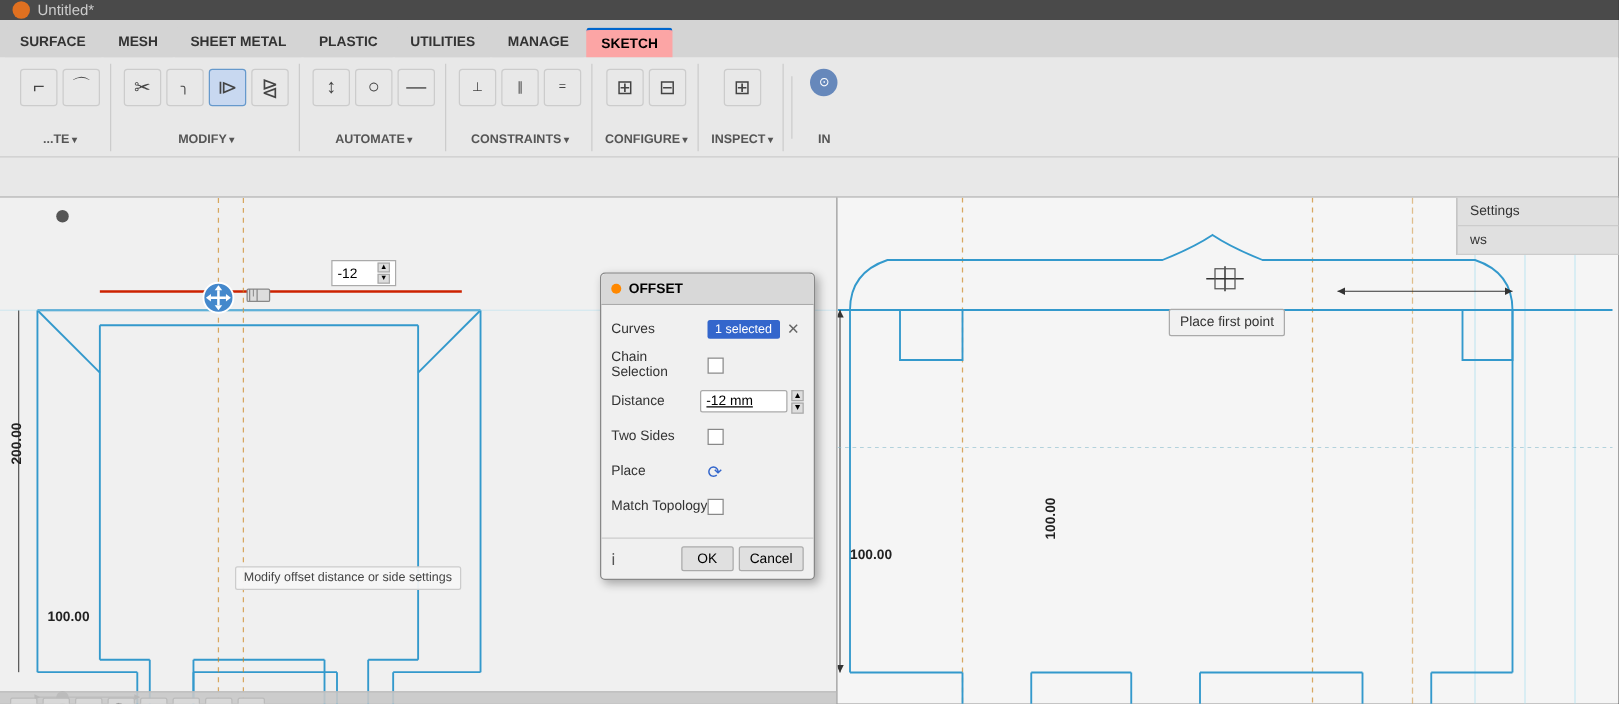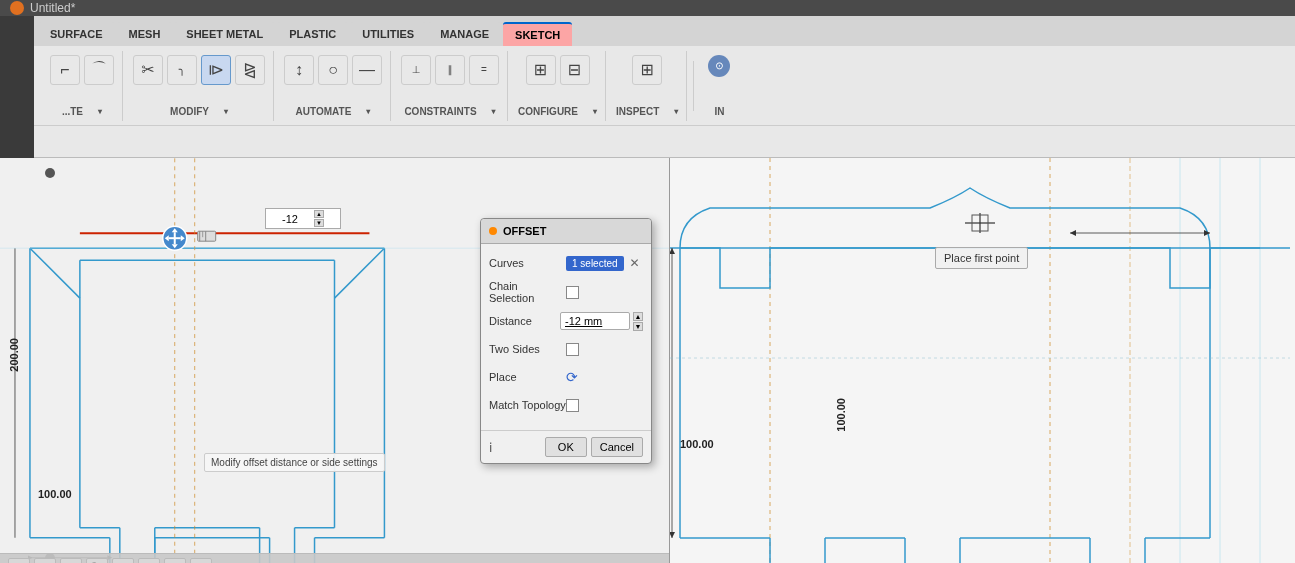--- a/index.html
+++ b/index.html
@@ -22,21 +22,20 @@
       margin-right: 6px;
     }
 
     
     .toolbar-area {
       background: #e8e8e8;
       height: 142px;
       display: flex;
       flex-direction: column;
       border-bottom: 1px solid #bbb;
-      margin-left: 34px;
     }
 
     .tab-row {
       display: flex;
       height: 30px;
       background: #d4d4d4;
       align-items: flex-end;
       padding: 0 4px;
       gap: 2px;
     }
@@ -98,21 +97,21 @@
       font-size: 16px;
       color: #444;
     }
 
     .tool-group-label {
       font-size: 10px;
       color: #555;
       font-weight: bold;
       display: flex;
       align-items: center;
-      gap: 15px;
+      gap: 2px;
     }
 
     
     .main-area {
       display: flex;
       height: calc(563px - 138px);
       position: relative;
     }
 
     
@@ -537,29 +536,29 @@
       <rect x="198" y="73" width="18" height="10" fill="#ddd" stroke="#888" stroke-width="1" rx="1"></rect>
       <line x1="200" y1="73" x2="200" y2="83" stroke="#888" stroke-width="1"></line>
       <line x1="203" y1="73" x2="203" y2="79" stroke="#888" stroke-width="0.8"></line>
       <line x1="206" y1="73" x2="206" y2="83" stroke="#888" stroke-width="1"></line>
     </svg>
 
     <div class="dim-label" style="left:38px;top:330px;">100.00</div>
     <div class="dim-label" style="left:315px;top:420px;">100.00</div>
     <div class="dim-label" style="left: 8px; top: 180px; writing-mode: vertical-rl; transform: rotate(180deg);">200.00</div>
 
-    <div style="position:absolute;top:50px;left:265px;background:white;border:1px solid #aaa;padding:1px 16px;font-size:11px;display:flex;align-items:center;gap:16px;">
+    <div style="position:absolute;top:50px;left:265px;background:white;border:1px solid #aaa;padding:1px 4px;font-size:11px;display:flex;align-items:center;gap:16px;">
       <span>-12</span>
       <div style="display:flex;flex-direction:column;gap:1px;">
         <div style="width:10px;height:8px;background:#ddd;border:1px solid #aaa;font-size:6px;cursor:pointer;display:flex;align-items:center;justify-content:center;">▲</div>
         <div style="width:10px;height:8px;background:#ddd;border:1px solid #aaa;font-size:6px;cursor:pointer;display:flex;align-items:center;justify-content:center;">▼</div>
       </div>
     </div>
 
-    <div style="position:absolute;top:295px;left:204px;background:rgba(245,245,245,0.95);border:1px solid #ccc;padding:3px 6px;font-size:10px;color:#444;border-radius:2px;">
+    <div style="position:absolute;top:295px;left:188px;background:rgba(245,245,245,0.95);border:1px solid #ccc;padding:3px 6px;font-size:10px;color:#444;border-radius:2px;">
       <span>Modify offset distance or side settings</span>
     </div>
 
     <div class="bottom-toolbar">
       <div class="bottom-btn">↩</div>
       <div class="bottom-btn">↪</div>
       <div class="bottom-btn" style="font-size:10px;">⊕</div>
       <div class="bottom-btn">🔍</div>
       <div class="bottom-btn" style="font-size:10px;">⊕</div>
       <div class="bottom-btn" style="font-size:10px;">□</div>
@@ -626,20 +625,24 @@
       <span class="info-icon">ℹ</span>
       <div style="display:flex;gap:4px;">
         <button class="btn-ok">OK</button>
         <button class="btn-cancel">Cancel</button>
       </div>
     </div>
   </div>
 
   <div class="canvas-right">
 
+    <div style="position:absolute;top:0;right:0;width:130px;background:#e0e0e0;border-left:1px solid #bbb;z-index:5;">
+      <div class="panel-item">Settings</div>
+      <div class="panel-item">ws</div>
+    </div>
 
     <svg class="canvas-svg" viewBox="0 0 625 425">
 
       <line x1="100" y1="0" x2="100" y2="425" stroke="#cc8822" stroke-width="1" stroke-dasharray="4,4" opacity="0.7"></line>
       <line x1="380" y1="0" x2="380" y2="425" stroke="#cc8822" stroke-width="1" stroke-dasharray="4,4" opacity="0.7"></line>
       <line x1="460" y1="0" x2="460" y2="425" stroke="#cc8822" stroke-width="1" stroke-dasharray="5,3" opacity="0.5"></line>
       <line x1="510" y1="0" x2="510" y2="425" stroke="#aaddee" stroke-width="1" opacity="0.6"></line>
       <line x1="550" y1="0" x2="550" y2="425" stroke="#aaddee" stroke-width="1" opacity="0.6"></line>
       <line x1="590" y1="0" x2="590" y2="425" stroke="#aaddee" stroke-width="1" opacity="0.6"></line>
 

